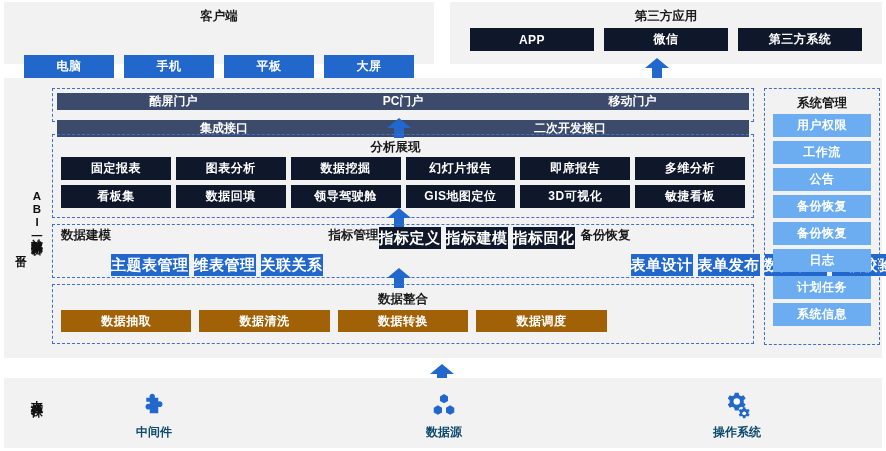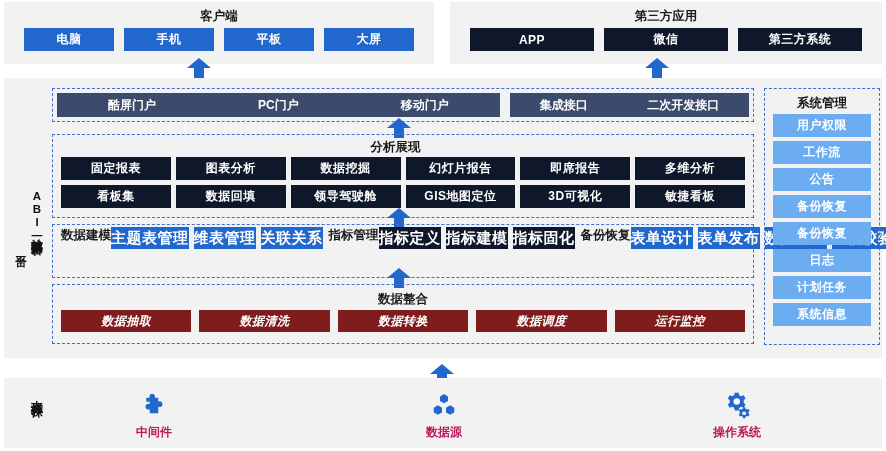--- a/index.html
+++ b/index.html
@@ -13,24 +13,24 @@
   }
   .page{position:relative;width:886px;height:451px;}
   .dashed{border:1px dashed #3d6fd0;}
 
   .chip{
     display:flex;align-items:center;justify-content:center;
     color:#fff;font-size:12px;font-weight:bold;
     letter-spacing:.5px;white-space:nowrap;
     box-sizing:border-box;
   }
-  .chip.blue{background:#2268cc;}
+  .chip.blue{background:#2268cc;margin-top:27px;}
   .chip.teal{background:#0f172a;}
   .chip.lightblue{background:#6cadf2;}
-  .chip.green{background:#7f1d1d;font-style:italic;}
+  .chip.green{background:#a16207;}
 
   .sect-title{
     font-size:12.5px;font-weight:bold;color:#1a1a1a;text-align:center;
     white-space:nowrap;
   }
 
   
   .toprow{position:absolute;left:0;top:0;width:886px;height:66px;}
   .topcard{position:absolute;top:2px;height:62px;background:#f2f2f2;}
   #client-card{left:4px;width:430px;}
@@ -58,21 +58,21 @@
   }
   .vlabel span{
     position:absolute;writing-mode:vertical-rl;text-orientation:upright;
     font-size:11.5px;font-weight:bold;letter-spacing:1px;color:#111;
   }
   #vlabel-main{left:19px;top:0;}
   #vlabel-sub{left:3px;top:56px;}
 
   
   #portal-box{position:absolute;left:48px;top:10px;width:700px;height:32px;}
-  #portal-box .inner{position:absolute;left:4px;top:4px;right:4px;bottom:4px;display:flex;gap:10px;}
+  #portal-box .inner{position:absolute;left:4px;top:4px;right:4px;bottom:4px;display:flex;gap:10px;flex-direction:column;}
   .navybar{background:#3c4a6b;display:flex;align-items:center;justify-content:space-around;height:100%;}
   .navybar span{color:#fff;font-size:12px;font-weight:bold;white-space:nowrap;}
   #portal-left{flex:0 0 64%;}
   #portal-right{flex:1;}
 
   
   #analysis-box{position:absolute;left:48px;top:56px;width:700px;height:82px;}
   #analysis-box .sect-title{position:absolute;left:0;right:15px;top:4px;}
   .grid6{position:absolute;left:8px;right:8px;top:22px;display:grid;grid-template-columns:repeat(6,1fr);gap:5px;}
   .grid6 .chip{height:23px;text-align:center;}
@@ -105,21 +105,21 @@
   #support-label{position:absolute;left:24px;top:6px;}
   #support-label span{
     writing-mode:vertical-rl;text-orientation:upright;
     font-size:12px;font-weight:bold;letter-spacing:2px;color:#111;
   }
   .sw-item{position:absolute;top:8px;width:110px;text-align:center;}
   #sw-middleware{left:95px;}
   #sw-datasource{left:385px;}
   #sw-os{left:678px;}
   .sw-icon{height:40px;display:flex;align-items:center;justify-content:center;}
-  .sw-label{font-size:12px;font-weight:bold;color:#be185d;margin-top:-2px;}
+  .sw-label{font-size:12px;font-weight:bold;color:#0c4a6e;margin-top:-2px;}
 </style>
 </head>
 <body>
 
 <div class="page">
 
   <div class="toprow">
 
     <div class="topcard" id="client-card">
       <div class="sect-title">客户端</div>
@@ -234,21 +234,20 @@
         <i></i>
       </div>
 
     <div class="dashed" id="integ-box">
       <div class="sect-title">数据整合</div>
       <div class="grid5">
         <div class="chip green">数据抽取</div>
         <div class="chip green">数据清洗</div>
         <div class="chip green">数据转换</div>
         <div class="chip green">数据调度</div>
-        <div class="chip green">运行监控</div>
       </div>
     </div>
 
     <div class="dashed" id="sys-box">
       <div class="sect-title">系统管理</div>
       <div class="sys-list">
         <div class="chip lightblue">用户权限</div>
         <div class="chip lightblue">工作流</div>
         <div class="chip lightblue">公告</div>
         <div class="chip lightblue">备份恢复</div>

